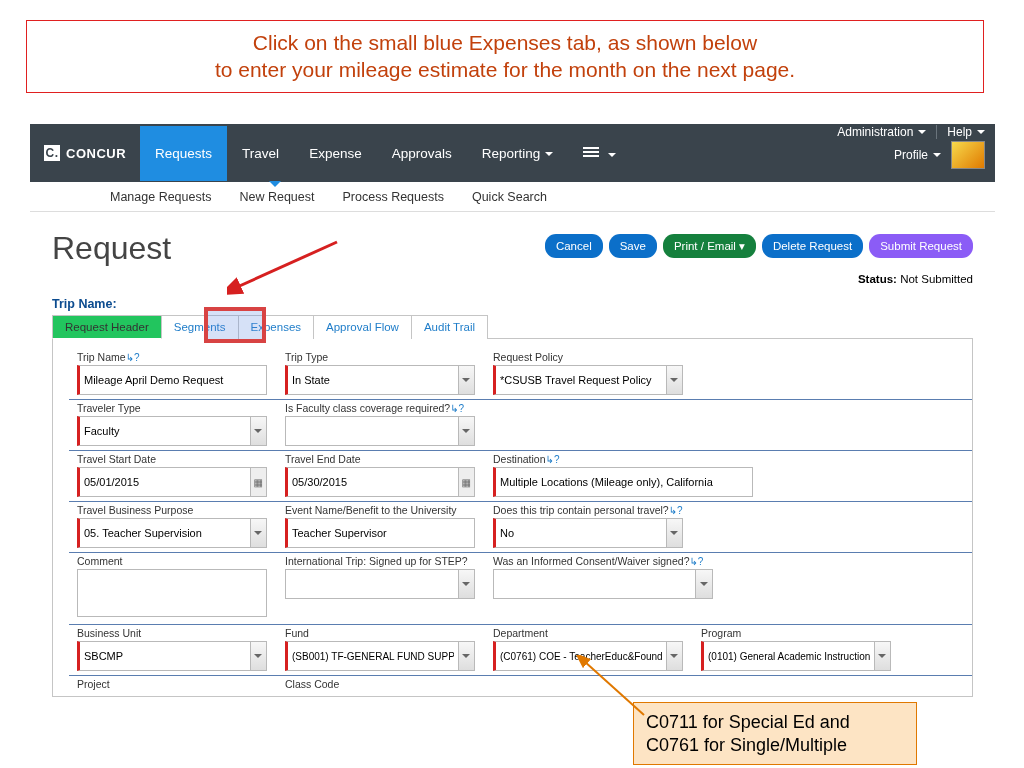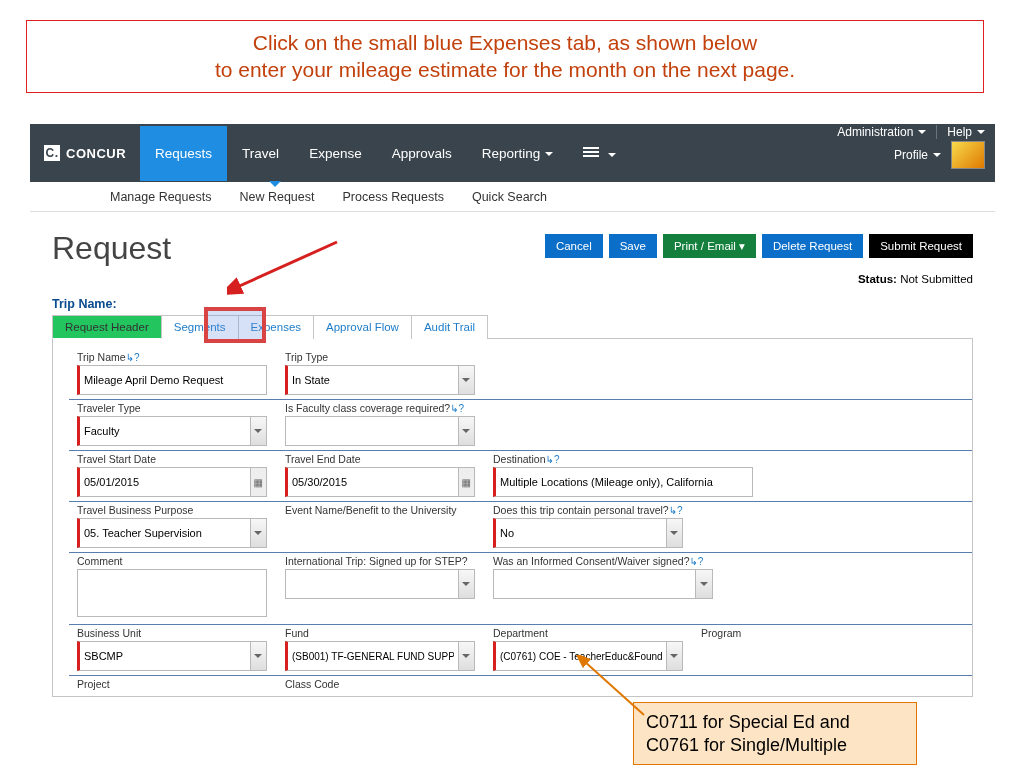--- a/index.html
+++ b/index.html
@@ -19,24 +19,24 @@
   .hamburger { display: inline-block; width: 16px; }
   .hamburger span { display: block; height: 2px; background: #fff; margin: 2px 0; }
 
   .subnav { height: 30px; display: flex; align-items: center; gap: 28px; padding-left: 80px; border-bottom: 1px solid #ddd; position: relative; }
   .subnav a { color: #333; font-size: 12.5px; text-decoration: none; cursor: pointer; padding: 8px 0; }
   .subnav-arrow { position: absolute; left: 239px; top: -1px; width: 0; height: 0; border: 6px solid transparent; border-top-color: #1f8de1; }
 
   .content { padding: 18px 22px 0 22px; }
   .page-title { font-size: 32px; color: #444; font-weight: 300; }
   .btn-row { float: right; display: flex; gap: 6px; margin-top: 4px; }
-  .btn { padding: 5px 11px; border-radius: 0; border: none; font-size: 11.5px; color: #fff; cursor: pointer; }
+  .btn { padding: 5px 11px; border-radius: 11px; border: none; font-size: 11.5px; color: #fff; cursor: pointer; }
   .btn-blue { background: #0b6fc9; }
   .btn-lightblue { background: #15803d; }
-  .btn-orange { background: #000000; }
+  .btn-orange { background: #8b5cf6; }
   .status-line { text-align: right; margin-top: 6px; font-size: 11.5px; color: #000; }
   .status-line b { color: #000; }
 
   .trip-name { color: #0b4b8f; font-weight: bold; font-size: 12.5px; margin-top: 12px; }
   .tabs { display: flex; margin-top: 4px; border-bottom: 1px solid #c5c5c5; position: relative; }
   .tab { padding: 5px 12px; border: 1px solid #c5c5c5; border-bottom: none; background: #fff; font-size: 11.5px; color: #1f7dc9; cursor: pointer; margin-bottom: -1px; }
   .tab.active { color: #333; background: #22c55e; border-bottom: 1px solid #fff; }
   .tab + .tab { border-left: none; }
 
   .expenses-highlight { position: absolute; left: 152px; top: -8px; width: 62px; height: 36px; border: 4px solid #d84343; background: rgba(93,137,222,0.25); pointer-events: none; z-index: 5; }
@@ -140,20 +140,27 @@
               <input value="Mileage April Demo Request" style="">
             </div>
         </div>
         <div class="field" style="width:190px;">
           <label>Trip Type</label>
           <div class="input-wrap req">
               <input value="In State" style="">
               <div class="dd-btn"></div>
             </div>
         </div>
+        <div class="field" style="width:190px;">
+          <label>Request Policy</label>
+          <div class="input-wrap req">
+              <input value="*CSUSB Travel Request Policy" style="">
+              <div class="dd-btn"></div>
+            </div>
+        </div>
       </div>
 
       <div class="form-row">
         <div class="field" style="width:190px;">
           <label>Traveler Type</label>
           <div class="input-wrap req">
               <input value="Faculty" style="">
               <div class="dd-btn"></div>
             </div>
         </div>
@@ -192,20 +199,23 @@
       <div class="form-row">
         <div class="field" style="width:190px;">
           <label>Travel Business Purpose</label>
           <div class="input-wrap req">
               <input value="05. Teacher Supervision" style="">
               <div class="dd-btn"></div>
             </div>
         </div>
         <div class="field" style="width:190px;">
           <label>Event Name/Benefit to the University</label>
+          <div class="input-wrap req">
+              <input value="Teacher Supervisor" style="">
+            </div>
         </div>
         <div class="field" style="width:190px;">
           <label><span>Does this trip contain personal travel?</span><span class="help-icon">↳?</span></label>
           <div class="input-wrap req">
               <input value="No" style="">
               <div class="dd-btn"></div>
             </div>
         </div>
       </div>
 
@@ -247,20 +257,24 @@
         </div>
         <div class="field" style="width:190px;">
           <label>Department</label>
           <div class="input-wrap req">
               <input style="font-size: 10px;" value="(C0761) COE - TeacherEduc&amp;Foundtn T">
               <div class="dd-btn"></div>
             </div>
         </div>
         <div class="field" style="width:190px;">
           <label>Program</label>
+          <div class="input-wrap req">
+              <input style="font-size: 10px;" value="(0101) General Academic Instruction">
+              <div class="dd-btn"></div>
+            </div>
         </div>
       </div>
 
       <div class="form-row last">
         <div class="field" style="width:190px;">
           <label>Project</label>
         </div>
         <div class="field" style="width:190px;">
           <label>Class Code</label>
         </div>

